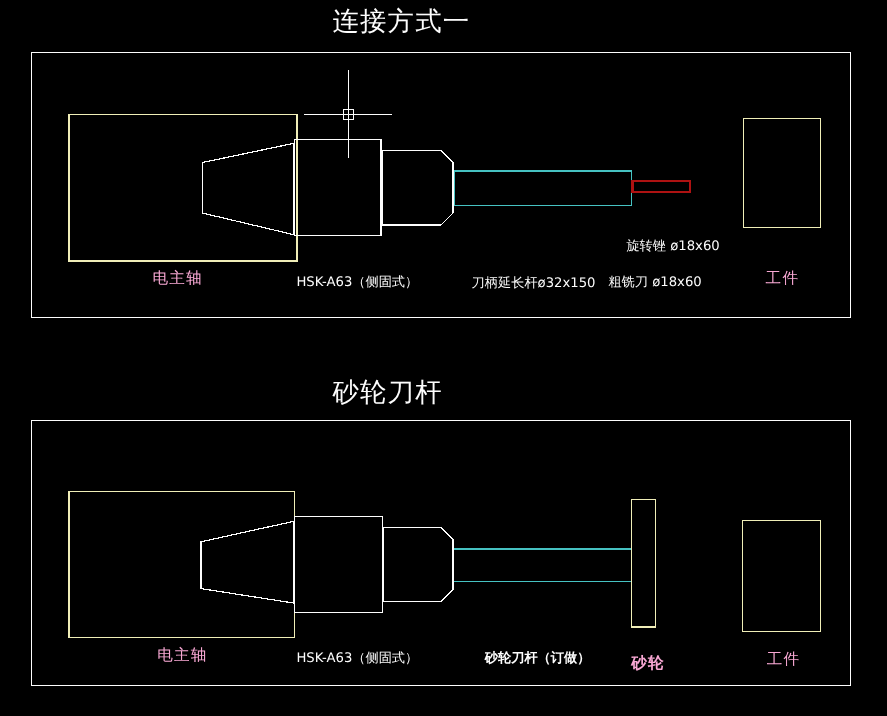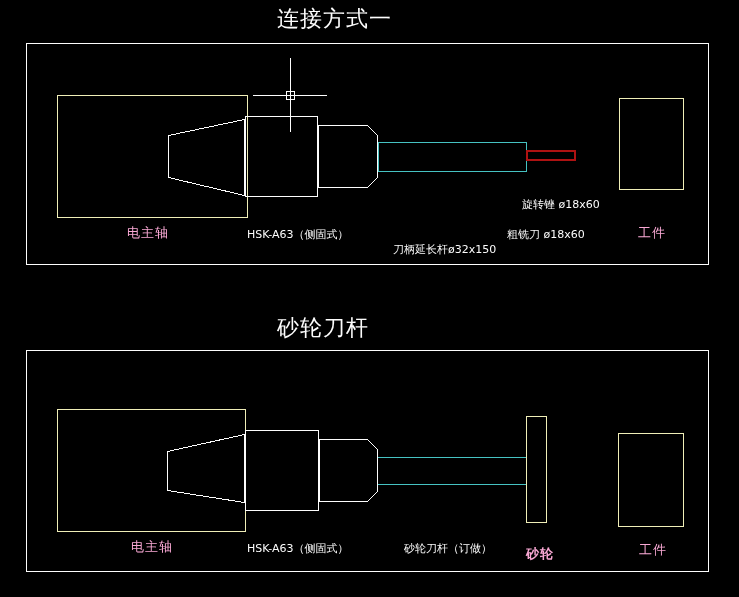--- a/index.html
+++ b/index.html
@@ -9,29 +9,29 @@
   }
   .canvas svg{position:absolute;left:0;top:0;}
   .lbl{position:absolute;white-space:nowrap;line-height:1.1;}
   .title{font-size:22px;color:#fdfdfd;letter-spacing:1px;font-weight:400;}
   .white-lbl{font-size:11px;color:#fdfdfd;}
   .yellow-lbl{font-size:13px;color:#f9a8d4;letter-spacing:1px;}
   
   .title1{left:277px;top:7px;}
   .spindle1{left:127px;top:226px;}
   .holder1{left:247px;top:229px;}
-  .extension1{left:393px;top:244px;}
+  .extension1{left:393px;top:230px;}
   .mill1{left:507px;top:229px;}
   .burr1{left:522px;top:199px;}
   .work1{left:638px;top:226px;}
   
   .title2{left:277px;top:316px;}
   .spindle2{left:131px;top:540px;}
   .holder2{left:247px;top:543px;}
-  .arbor2{left:404px;top:543px;}
+  .arbor2{left:404px;top:543px;font-weight:bold;}
   .wheel2{left:526px;top:547px;font-weight:bold;}
   .work2{left:639px;top:543px;}
 </style>
 </head>
 <body>
 
 <div class="canvas">
 
   <svg width="739" height="597" viewBox="0 0 739 597" shape-rendering="crispEdges">
 

